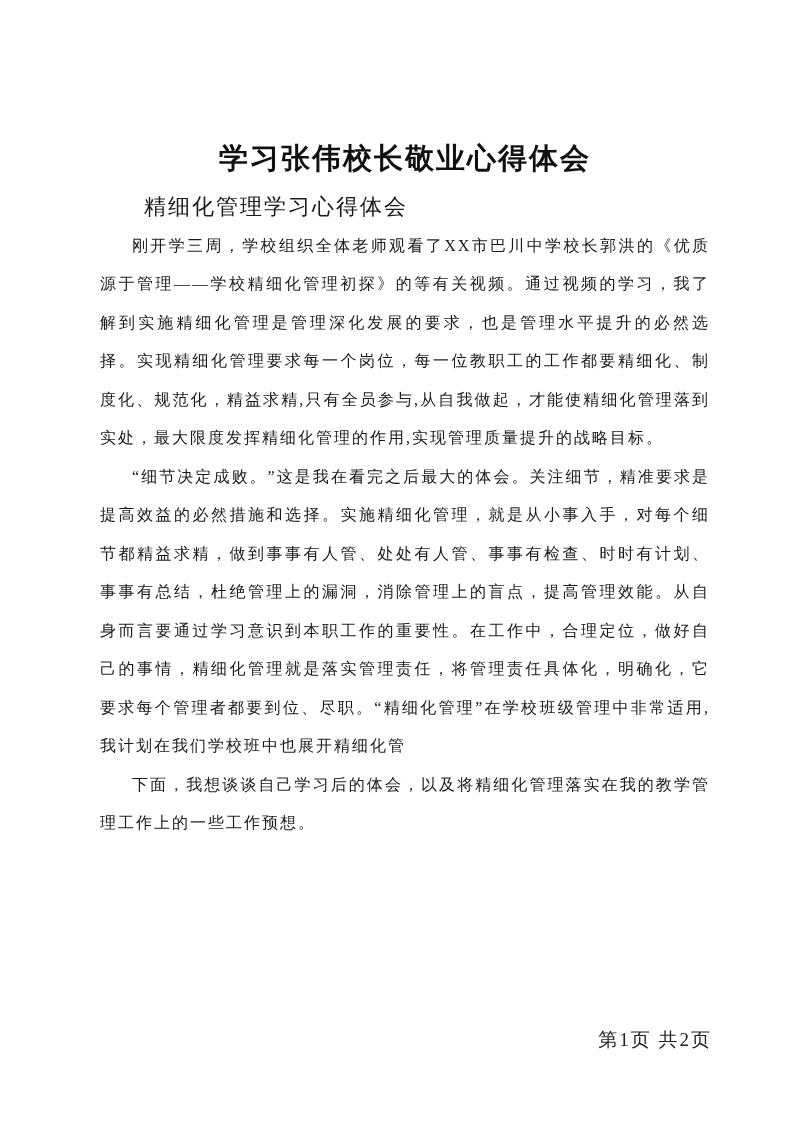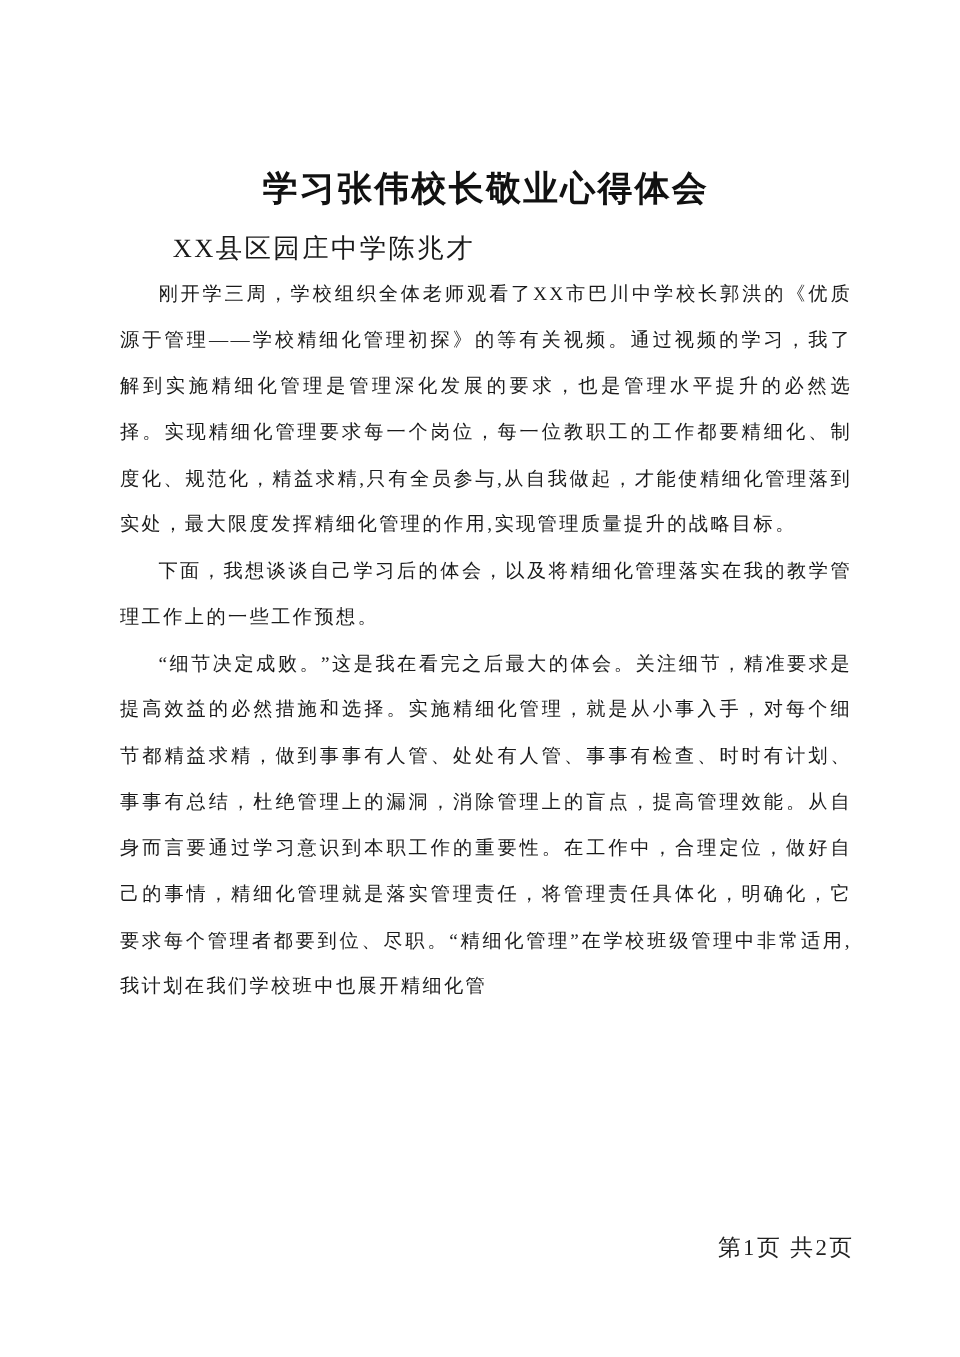--- a/index.html
+++ b/index.html
@@ -56,24 +56,24 @@
     color: #222222;
   }
 </style>
 </head>
 <body>
 
 <div class="page">
   <div class="content">
     <h1 class="doc-title">学习张伟校长敬业心得体会</h1>
 
+    <p class="sub-line">精细化管理学习心得体会</p>
 
-    <p class="sub-line">XX县区园庄中学陈兆才</p>
 
     <p class="para">刚开学三周，学校组织全体老师观看了XX市巴川中学校长郭洪的《优质源于管理——学校精细化管理初探》的等有关视频。通过视频的学习，我了解到实施精细化管理是管理深化发展的要求，也是管理水平提升的必然选择。实现精细化管理要求每一个岗位，每一位教职工的工作都要精细化、制度化、规范化，精益求精,只有全员参与,从自我做起，才能使精细化管理落到实处，最大限度发挥精细化管理的作用,实现管理质量提升的战略目标。</p>
 
+    <p class="para">“细节决定成败。”这是我在看完之后最大的体会。关注细节，精准要求是提高效益的必然措施和选择。实施精细化管理，就是从小事入手，对每个细节都精益求精，做到事事有人管、处处有人管、事事有检查、时时有计划、事事有总结，杜绝管理上的漏洞，消除管理上的盲点，提高管理效能。从自身而言要通过学习意识到本职工作的重要性。在工作中，合理定位，做好自己的事情，精细化管理就是落实管理责任，将管理责任具体化，明确化，它要求每个管理者都要到位、尽职。“精细化管理”在学校班级管理中非常适用,我计划在我们学校班中也展开精细化管</p>
+
     <p class="para">下面，我想谈谈自己学习后的体会，以及将精细化管理落实在我的教学管理工作上的一些工作预想。</p>
-
-    <p class="para">“细节决定成败。”这是我在看完之后最大的体会。关注细节，精准要求是提高效益的必然措施和选择。实施精细化管理，就是从小事入手，对每个细节都精益求精，做到事事有人管、处处有人管、事事有检查、时时有计划、事事有总结，杜绝管理上的漏洞，消除管理上的盲点，提高管理效能。从自身而言要通过学习意识到本职工作的重要性。在工作中，合理定位，做好自己的事情，精细化管理就是落实管理责任，将管理责任具体化，明确化，它要求每个管理者都要到位、尽职。“精细化管理”在学校班级管理中非常适用,我计划在我们学校班中也展开精细化管</p>
   </div>
 
   <div class="footer">第1页 共2页</div>
 </div>
 
 </body></html>

